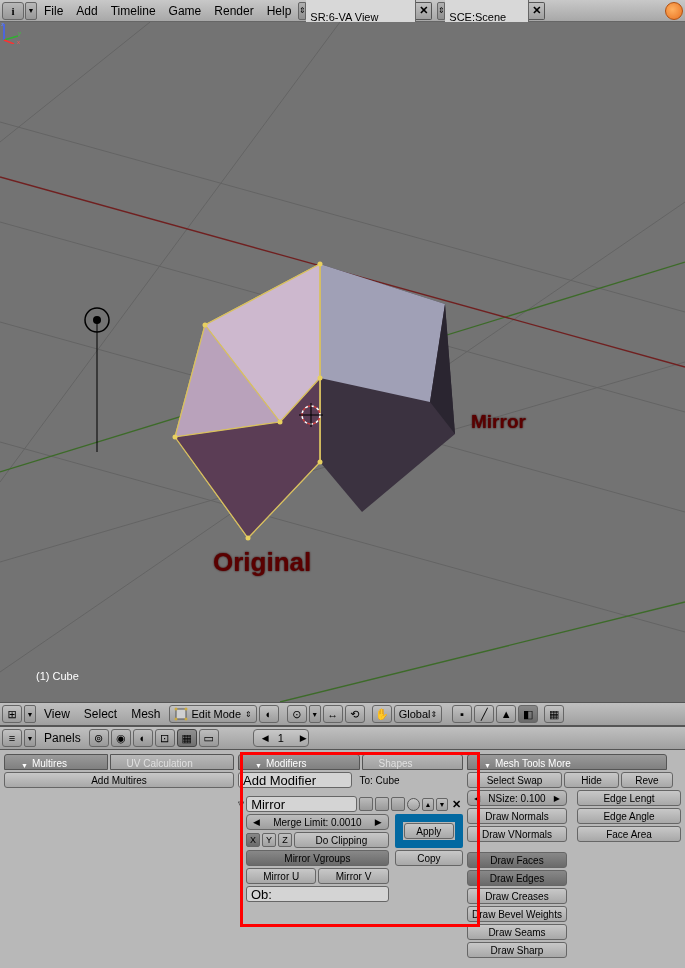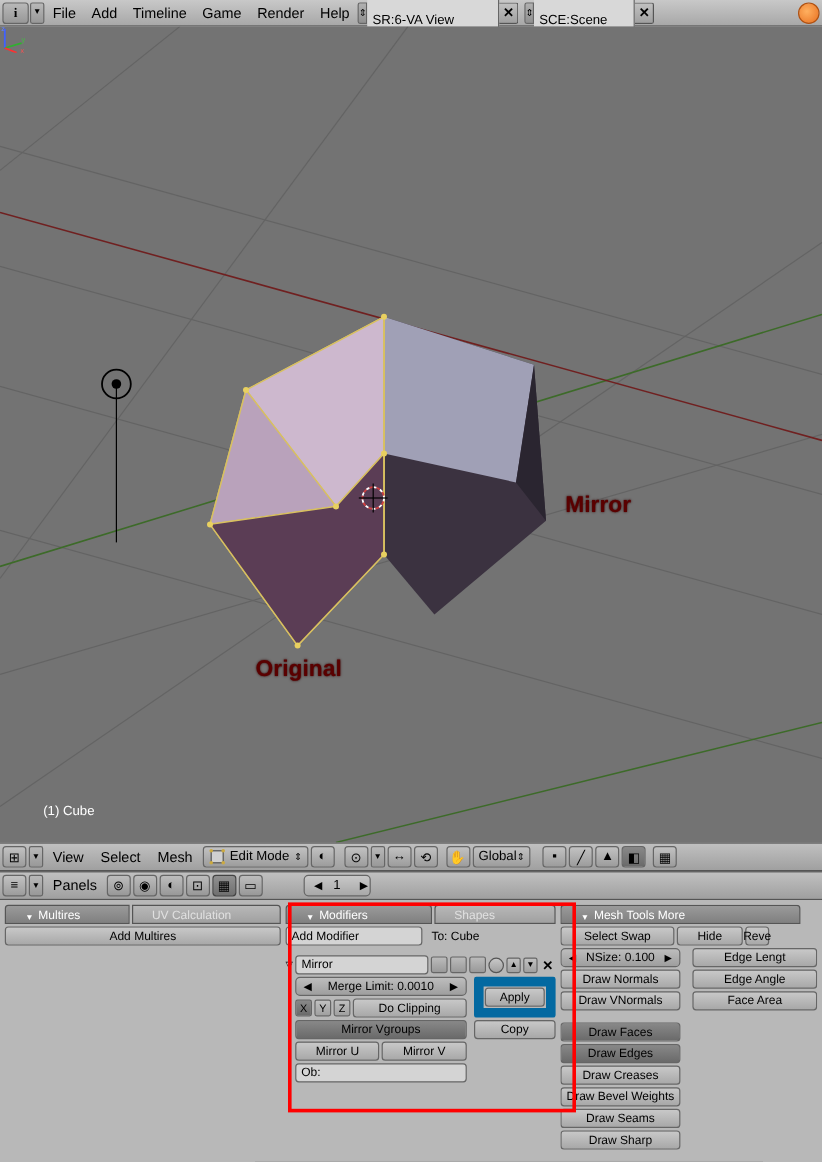--- a/index.html
+++ b/index.html
@@ -43,21 +43,21 @@
 .red-box { position: absolute; border: 3px solid #FF0000; pointer-events: none; }
 
 .panel-tab { height: 16px; background: linear-gradient(#9A9A9A, #808080); border: 1px solid #555; border-radius: 3px 3px 0 0; padding: 0 16px; font-size: 10px; color: #fff; display:flex; align-items:flex-end; gap:4px; }
 .panel-tab.light { background: linear-gradient(#B8B8B8, #A0A0A0); color:#e0e0e0; }
 .panel-tab .tri { font-size: 7px; }
 
 .btn { height: 16px; background: linear-gradient(#C8C8C8, #A8A8A8); border: 1px solid #666; border-radius: 3px; padding: 0 4px; font-size: 10px; display:flex; align-items:center; justify-content:center; white-space:nowrap; }
 .btn.wide { width: 100%; }
 .btn.dark { background: linear-gradient(#888, #6a6a6a); color:#000; }
 .num-field { height: 16px; background: linear-gradient(#BDBDBD,#9E9E9E); border: 1px solid #666; border-radius: 4px; padding: 0 6px; font-size:10px; display:flex; align-items:center; justify-content:space-between; }
-.txt-field { height: 16px; background: #D4D4D4; border: 1px solid #666; border-radius: 3px; padding: 0 4px; font-size:10px; display:flex; align-items:center; }
+.txt-field { height: 16px; background: #D4D4D4; border: 1px solid #666; border-radius: 3px; padding: 0 4px; font-size:13px; display:flex; align-items:center; }
 
 .row { display:flex; gap:2px; align-items:center; }
 .xyz-btn { width:14px; height:14px; background: linear-gradient(#C0C0C0,#A0A0A0); border:1px solid #666; border-radius:2px; font-size:9px; display:flex; align-items:center; justify-content:center; }
 .xyz-btn.on { background: linear-gradient(#888,#6a6a6a); }
 
 .small-circle { width:13px; height:13px; border:1px solid #555; border-radius:50%; background: linear-gradient(#C8C8C8,#A0A0A0); display:flex; align-items:center; justify-content:center; font-size:8px; }
 .tiny-x { width:13px; height:13px; font-weight:bold; display:flex; align-items:center; justify-content:center; }
 .updown { width:12px; height:13px; font-size:7px; display:flex; align-items:center; justify-content:center; background: linear-gradient(#C0C0C0,#A0A0A0); border:1px solid #666; border-radius:2px;}
 
 .apply-highlight { border: 8px solid #0369a1; padding: 1px; border-radius: 2px; }
@@ -130,21 +130,21 @@
       <circle cx="320" cy="356" r="2.5"></circle>
     </g>
 
     <g transform="translate(311,393)">
       <circle r="9" fill="none" stroke="#fff" stroke-width="1.5" stroke-dasharray="3 3"></circle>
       <circle r="9" fill="none" stroke="#d04040" stroke-width="1.5" stroke-dasharray="3 3" stroke-dashoffset="3"></circle>
       <line x1="-12" y1="0" x2="12" y2="0" stroke="#000"></line>
       <line x1="0" y1="-12" x2="0" y2="12" stroke="#000"></line>
     </g>
   </svg>
-  <div class="overlay-text" style="top:525px; left:213px; font-size:19px;">Original</div>
+  <div class="overlay-text" style="top:525px; left:213px; font-size:26px;">Original</div>
   <div class="overlay-text" style="top:389px; left:471px; font-size:19px;">Mirror</div>
   <div class="obj-name">(1) Cube</div>
   <svg class="axis-gizmo" viewBox="0 0 22 22">
     <line x1="4" y1="18" x2="4" y2="2" stroke="#4060ff" stroke-width="1.5"></line>
     <line x1="4" y1="18" x2="18" y2="14" stroke="#30b030" stroke-width="1.5"></line>
     <line x1="4" y1="18" x2="14" y2="22" stroke="#ff3030" stroke-width="1.5"></line>
     <text x="1" y="4" font-size="6" fill="#6080ff">z</text>
     <text x="17" y="22" font-size="6" fill="#ff5050">x</text>
     <text x="18" y="13" font-size="6" fill="#40c040">y</text>
   </svg>
@@ -279,21 +279,21 @@
   </div>
 
   <div class="panel-col" style="flex:1;overflow:hidden">
     <div class="panel-tab" style="width:200px">
         <span class="tri">▼</span>
         <span>Mesh Tools More</span>
       </div>
     <div class="row">
       <div class="btn" style="width:95px">Select Swap</div>
       <div class="btn" style="width:55px">Hide</div>
-      <div class="btn" style="width:20px">Reve</div>
+      <div class="btn" style="width:52px">Reve</div>
     </div>
     <div class="row">
       <div style="display:flex;flex-direction:column;gap:2px;width:100px">
         <div class="num-field">
             <span style="font-size:8px">◀</span>
             <span>NSize: 0.100</span>
             <span style="font-size:8px">▶</span>
           </div>
         <div class="btn wide">Draw Normals</div>
         <div class="btn wide">Draw VNormals</div>

